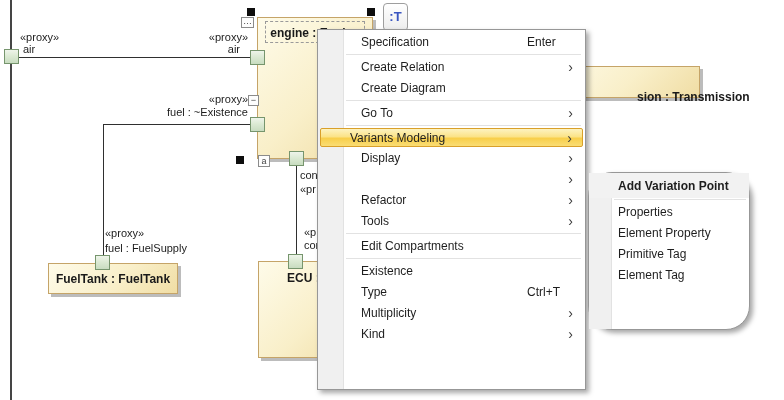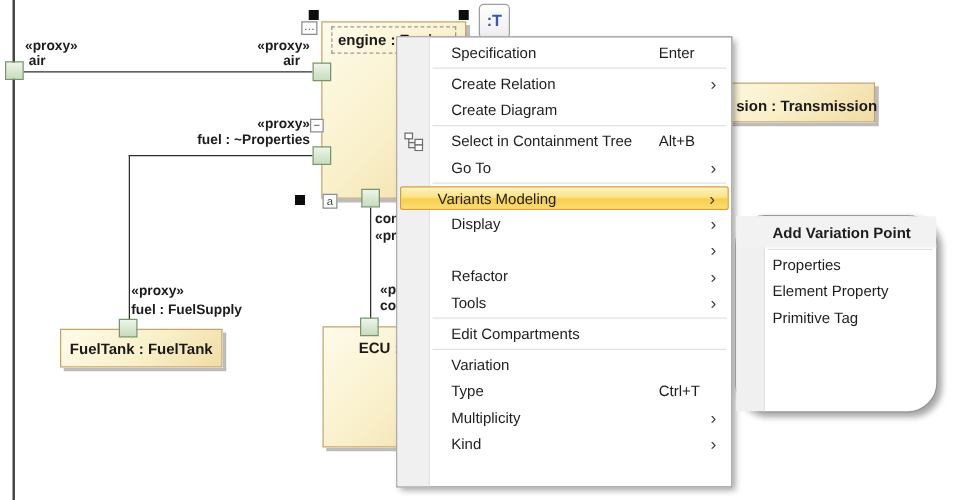--- a/index.html
+++ b/index.html
@@ -18,21 +18,21 @@
   }
   .block-title{font-size:12px;font-weight:bold;color:#1a1a1a;white-space:nowrap;}
   .name-box{
     margin:3px auto 0 auto;width:fit-content;padding:1px 4px;
     border:1px dashed #9a9a9a;text-align:center;
   }
   .port{
     position:absolute;width:15px;height:15px;box-sizing:border-box;
     border:1px solid #76956d;background:linear-gradient(to bottom,#eef4ea 0%,#dcead4 45%,#c8dcc0 100%);
   }
-  .dlabel{position:absolute;font-size:11px;line-height:12px;color:#1c1c1c;white-space:nowrap;font-weight:bold;}
+  .dlabel{position:absolute;font-size:11px;line-height:12px;color:#1c1c1c;white-space:nowrap;}
   .dlabel.r{text-align:right;}
   .handle{position:absolute;width:8px;height:8px;background:#0d0d0d;}
   .mini-box{
     position:absolute;box-sizing:border-box;border:1px solid #8b8b8b;background:#fdfdfd;
     font-size:9px;line-height:9px;color:#444;text-align:center;overflow:hidden;
   }
   .float-btn{
     position:absolute;left:383px;top:3px;width:25px;height:28px;box-sizing:border-box;
     border:1px solid #9e9e9e;border-radius:4px;
     background:linear-gradient(to bottom,#ffffff,#ededed);
@@ -84,38 +84,38 @@
 
   <div class="block" style="left:258px;top:261px;width:110px;height:97px;">
     <span class="block-title" style="position:absolute;left:28px;top:9px;">ECU :</span>
   </div>
 
   <div class="block" style="left:48px;top:263px;width:130px;height:31px;text-align:center;">
     <span class="block-title" style="display:inline-block;margin-top:8px;">FuelTank : FuelTank</span>
   </div>
 
   <div class="block" style="left:540px;top:66px;width:160px;height:32px;">
-    <span class="block-title" style="position:absolute;left:48px;top:11px;">sion : Transmission</span>
+    <span class="block-title" style="position:absolute;left:48px;top:23px;padding-left:48px;">sion : Transmission</span>
   </div>
 
   <div class="port" style="left:4px;top:49px;"></div>
   <div class="port" style="left:250px;top:50px;"></div>
   <div class="port" style="left:250px;top:117px;"></div>
   <div class="port" style="left:289px;top:151px;"></div>
   <div class="port" style="left:288px;top:254px;"></div>
   <div class="port" style="left:95px;top:255px;"></div>
 
   <div class="dlabel" style="left:20px;top:31px;">«proxy»</div>
   <div class="dlabel" style="left:23px;top:43px;">air</div>
 
   <div class="dlabel r" style="left:148px;top:31px;width:100px;">«proxy»</div>
   <div class="dlabel r" style="left:148px;top:43px;width:92px;">air</div>
 
   <div class="dlabel r" style="left:148px;top:93px;width:100px;">«proxy»</div>
-  <div class="dlabel r" style="left:148px;top:106px;width:100px;">fuel : ~Properties</div>
+  <div class="dlabel r" style="left:148px;top:106px;width:100px;">fuel : ~Existence</div>
 
   <div class="dlabel" style="left:300px;top:169px;">con</div>
   <div class="dlabel" style="left:300px;top:183px;">«pr</div>
 
   <div class="dlabel" style="left:304px;top:226px;">«pr</div>
   <div class="dlabel" style="left:304px;top:239px;">con</div>
 
   <div class="dlabel" style="left:105px;top:227px;">«proxy»</div>
   <div class="dlabel" style="left:105px;top:242px;">fuel : FuelSupply</div>
 
@@ -141,32 +141,20 @@
     <div class="mi">
       <span>Create Relation</span>
       <span class="arrow">›</span>
     </div>
     <div class="mi">
       <span>Create Diagram</span>
     </div>
     <div class="sep"></div>
 
     <div class="mi">
-      <span class="gicon">
-        <svg width="16" height="16" viewBox="0 0 16 16">
-          <rect x="1" y="1.5" width="6" height="4.5" fill="#ffffff" stroke="#6e6e6e"></rect>
-          <path d="M4 6 V13 H9 M4 9 H9" stroke="#6e6e6e" fill="none"></path>
-          <rect x="9" y="6.5" width="6" height="4.5" fill="#ffffff" stroke="#6e6e6e"></rect>
-          <rect x="9" y="11" width="6" height="4.5" fill="#ffffff" stroke="#6e6e6e"></rect>
-        </svg>
-      </span>
-      <span>Select in Containment Tree</span>
-      <span class="sc">Alt+B</span>
-    </div>
-    <div class="mi">
       <span>Go To</span>
       <span class="arrow">›</span>
     </div>
     <div class="sep"></div>
 
     <div class="mi hl">
       <span>Variants Modeling</span>
       <span class="arrow">›</span>
     </div>
 
@@ -186,21 +174,21 @@
       <span class="arrow">›</span>
     </div>
     <div class="sep"></div>
 
     <div class="mi">
       <span>Edit Compartments</span>
     </div>
     <div class="sep"></div>
 
     <div class="mi">
-      <span>Variation</span>
+      <span>Existence</span>
     </div>
     <div class="mi">
       <span>Type</span>
       <span class="sc">Ctrl+T</span>
     </div>
     <div class="mi">
       <span>Multiplicity</span>
       <span class="arrow">›</span>
     </div>
     <div class="mi">
@@ -217,15 +205,18 @@
 
     <div class="mi">
       <span>Properties</span>
     </div>
     <div class="mi">
       <span>Element Property</span>
     </div>
     <div class="mi">
       <span>Primitive Tag</span>
     </div>
+    <div class="mi">
+      <span>Element Tag</span>
+    </div>
   </div>
 
 </div>
 
 </body></html>

